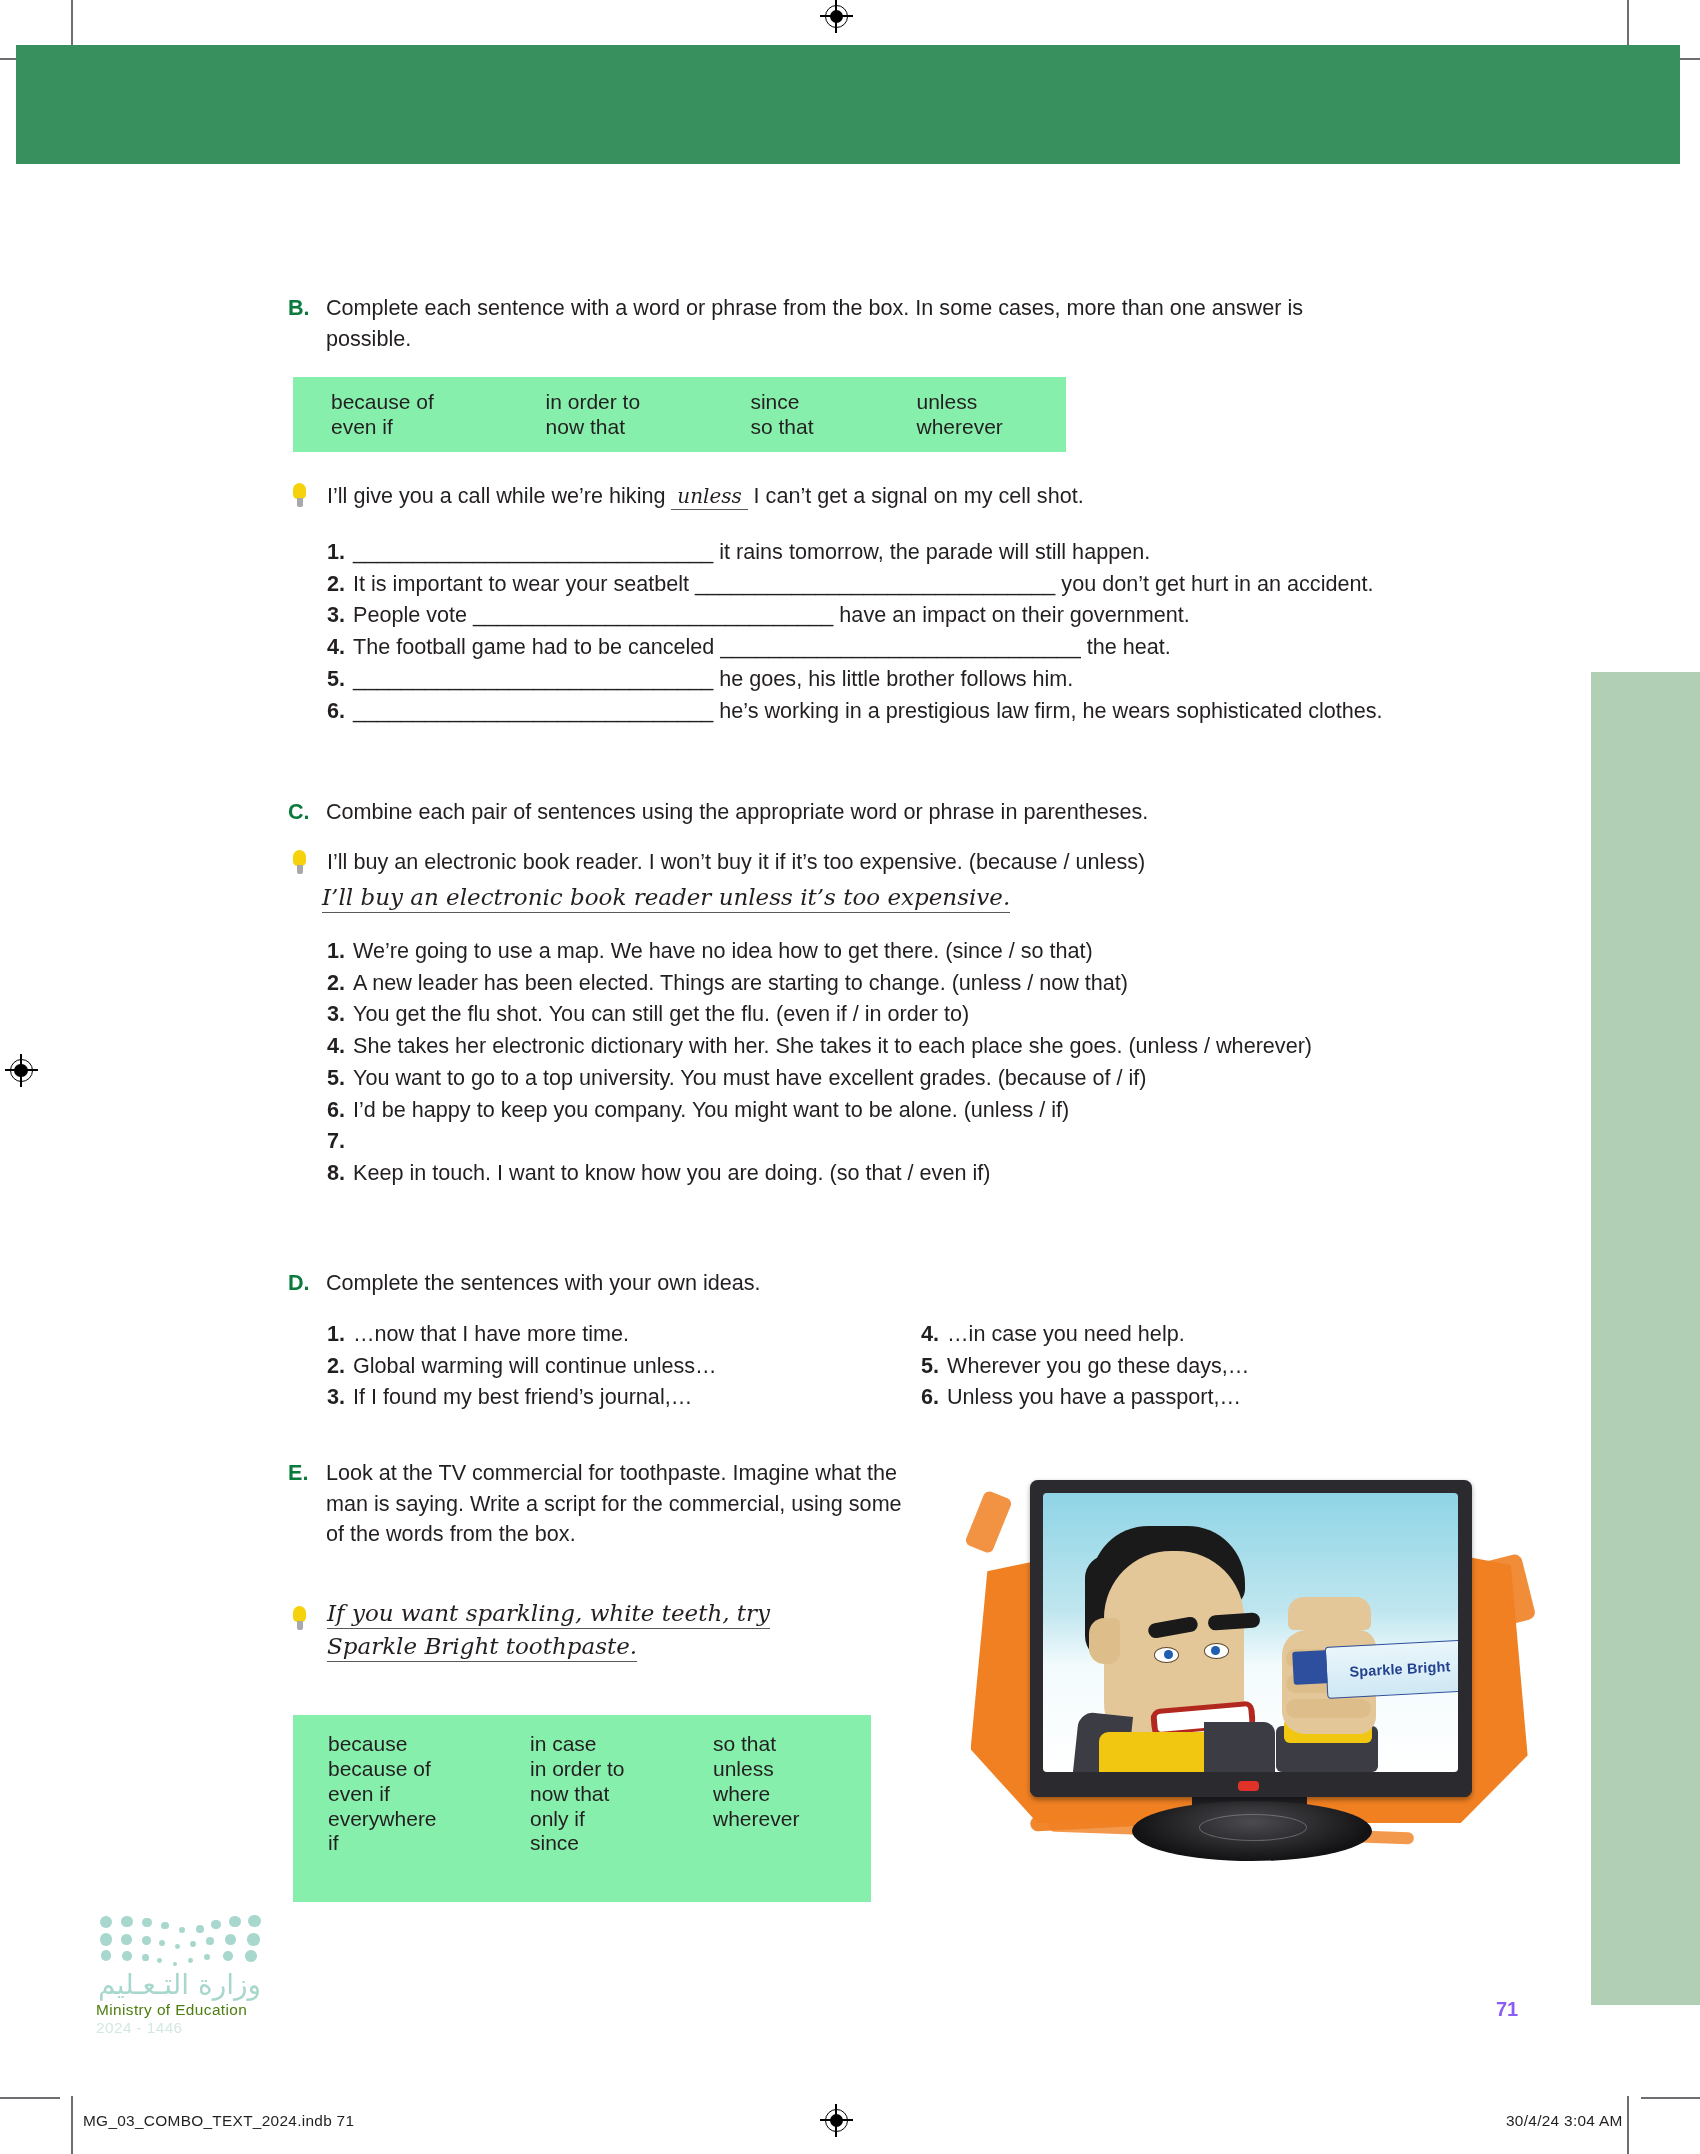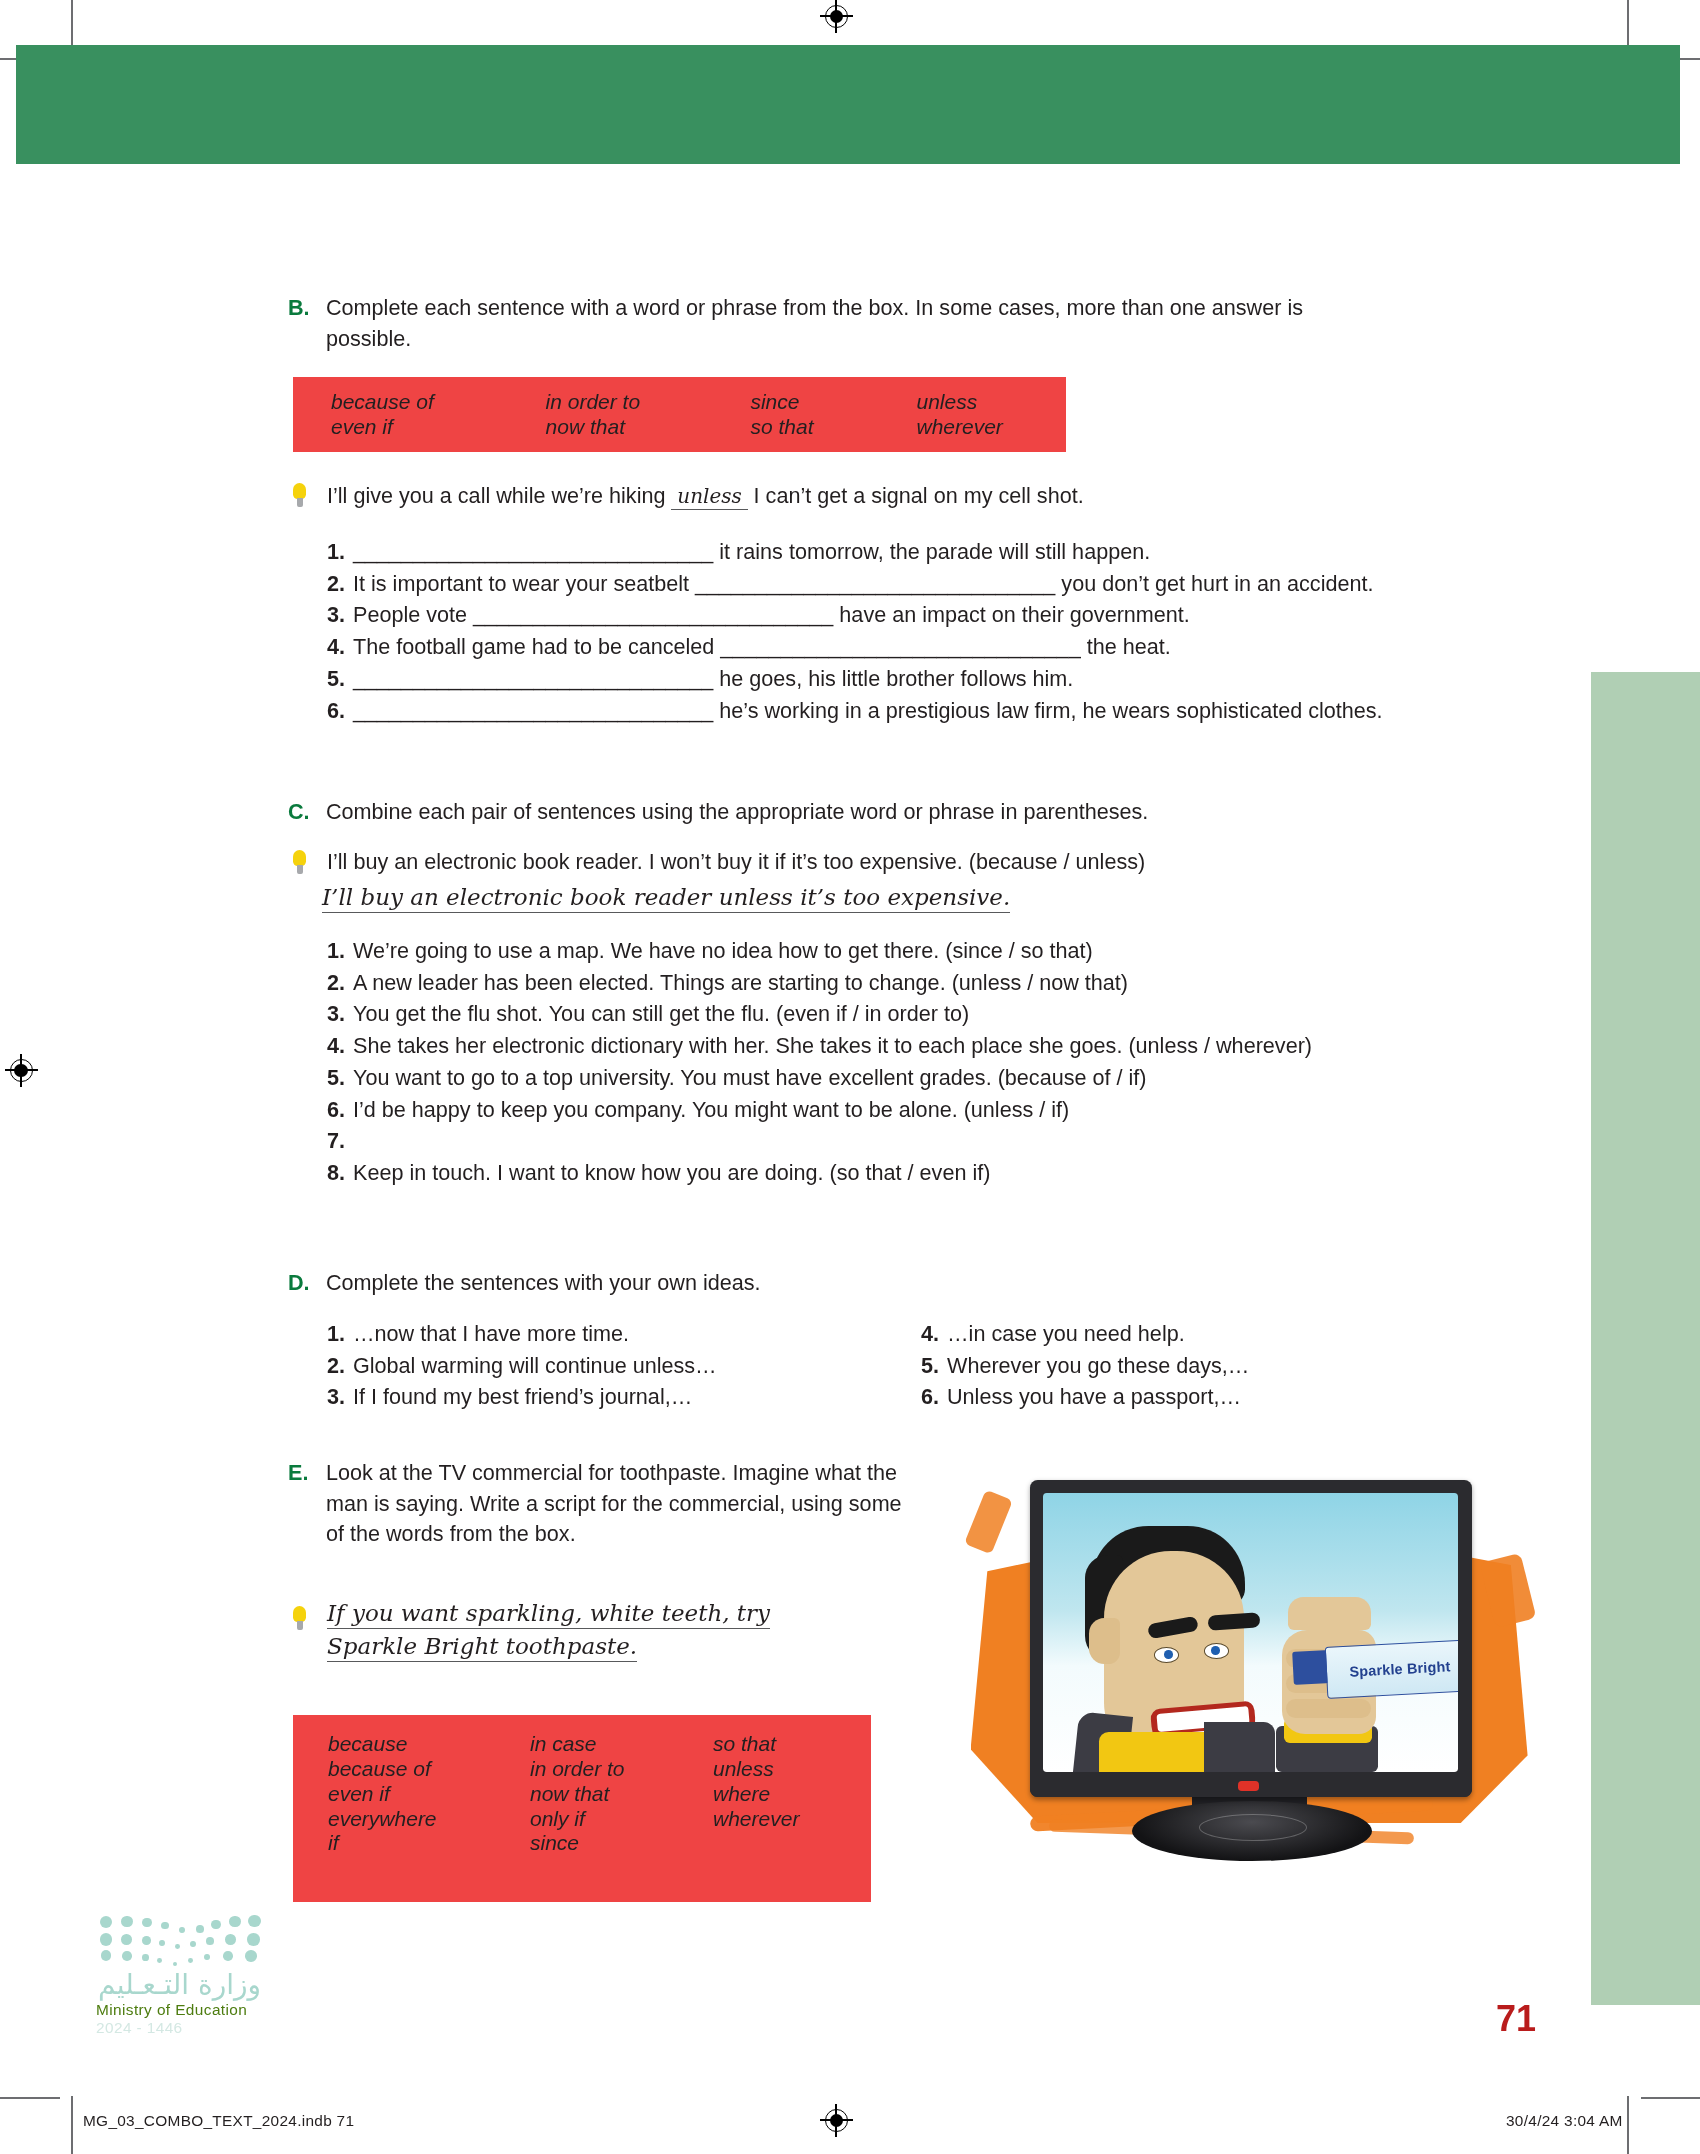--- a/index.html
+++ b/index.html
@@ -61,23 +61,22 @@
     left:0; top:0;
     font-weight:bold;
     color:#0a7a3d;
     font-size:21.6px;
   }
   .sec-body { margin-left:38px; }
 
   
   .wordbox {
     position:absolute;
-    background:#ef4444;
+    background:#86efac;
     box-sizing:border-box;
-    font-style:italic;
   }
   .wordbox .cols { display:flex; }
   .wordbox .col { display:flex; flex-direction:column; }
   .wordbox .w {
     font-size:21px; line-height:1.18; color:#231f20; white-space:nowrap;
   }
 
   
   .bulb {
     position:absolute;
@@ -117,21 +116,21 @@
   .nitem { display:flex; font-size:21.6px; line-height:1.47; white-space:nowrap; }
   .nitem .num { font-weight:bold; width:26px; flex:0 0 26px; }
   .nitem .txt { }
   .blank { letter-spacing:0px; }
 
   .two-col { position:absolute; display:flex; }
   .two-col .colblock { }
 
   
   .pagenum {
-    position:absolute; font-weight:bold; font-size:36px; color:#b91c1c;
+    position:absolute; font-weight:bold; font-size:20px; color:#8b5cf6;
   }
 
   
   .moe { position:absolute; }
   .moe-dots { position:relative; width:165px; height:56px; }
   .moe-dots i {
     position:absolute; border-radius:50%; background:#a8d7cd; display:block;
   }
   .moe-ar {
     font-size:28px; color:#a8d7cd; letter-spacing:1px; direction:rtl;

